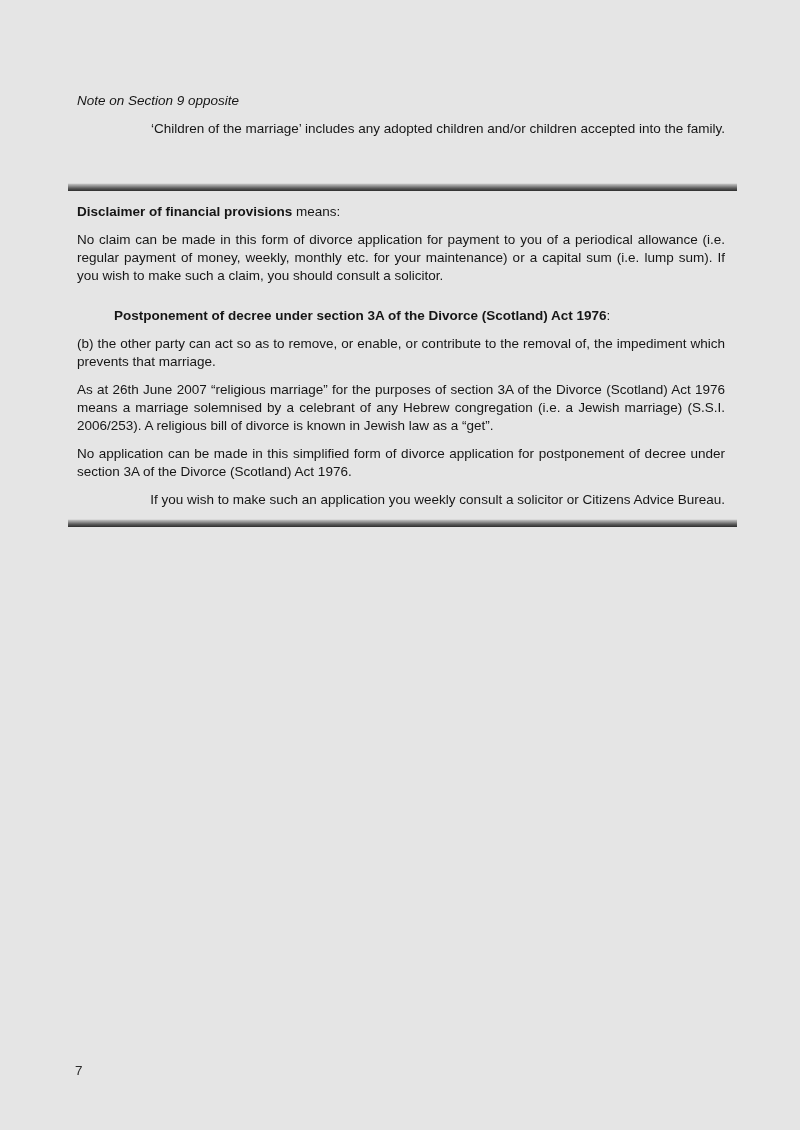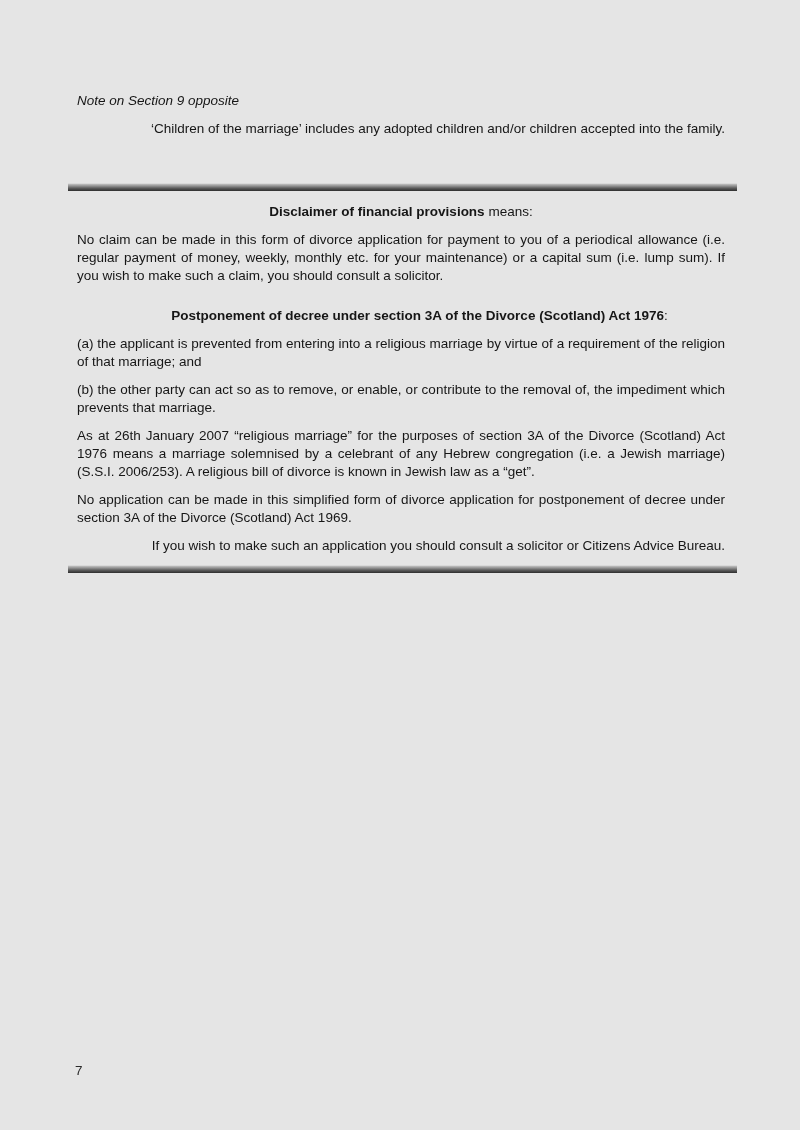--- a/index.html
+++ b/index.html
@@ -22,21 +22,21 @@
   }
   p.body-text {
     text-align: justify;
     margin-top: 10px;
   }
   p.single-line {
     text-align: right;
   }
   .heading-line {
     margin-top: 12px;
-    text-align: center;
+    text-align: left;
   }
   .heading-line .bold { font-weight: bold; }
   .divider {
     height: 8px;
     margin-left: -9px;
     margin-right: -12px;
     background: linear-gradient(to bottom, #c0c0c0 0%, #8f8f8f 30%, #5c5c5c 60%, #2d2d2d 100%);
     border-top: 1px solid #d9d9d9;
   }
   .divider-top { margin-top: 45px; }
@@ -65,27 +65,26 @@
 
 
   <p class="heading-line"><span class="bold">Disclaimer of financial provisions</span><span> means:</span></p>
 
   <p class="body-text">No claim can be made in this form of divorce application for payment to you of a periodical allowance (i.e. regular payment of money, weekly, monthly etc. for your maintenance) or a capital sum (i.e. lump sum). If you wish to make such a claim, you should consult a solicitor.</p>
 
 
   <p class="heading-line h2-gap"><span class="bold">Postponement of decree under section 3A of the Divorce (Scotland) Act 1976</span><span>:</span></p>
 
 
-  <p class="body-text gap-8">(a) the applicant is prevented from entering into a religious marriage by virtue of a requirement of the religion of that marriage; and</p>
 
   <p class="body-text gap-8">(b) the other party can act so as to remove, or enable, or contribute to the removal of, the impediment which prevents that marriage.</p>
 
-  <p class="body-text gap-8">As at 26th January 2007 “religious marriage” for the purposes of section 3A of the Divorce (Scotland) Act 1976 means a marriage solemnised by a celebrant of any Hebrew congregation (i.e. a Jewish marriage) (S.S.I. 2006/253). A religious bill of divorce is known in Jewish law as a “get”.</p>
+  <p class="body-text gap-8">As at 26th June 2007 “religious marriage” for the purposes of section 3A of the Divorce (Scotland) Act 1976 means a marriage solemnised by a celebrant of any Hebrew congregation (i.e. a Jewish marriage) (S.S.I. 2006/253). A religious bill of divorce is known in Jewish law as a “get”.</p>
 
-  <p class="body-text gap-8">No application can be made in this simplified form of divorce application for postponement of decree under section 3A of the Divorce (Scotland) Act 1969.</p>
+  <p class="body-text gap-8">No application can be made in this simplified form of divorce application for postponement of decree under section 3A of the Divorce (Scotland) Act 1976.</p>
 
-  <p class="body-text gap-8 single-line">If you wish to make such an application you should consult a solicitor or Citizens Advice Bureau.</p>
+  <p class="body-text gap-8 single-line">If you wish to make such an application you weekly consult a solicitor or Citizens Advice Bureau.</p>
 
   <div class="divider divider-bottom"></div>
 
   <span class="page-number">7</span>
 
 </div>
 
 </body></html>

